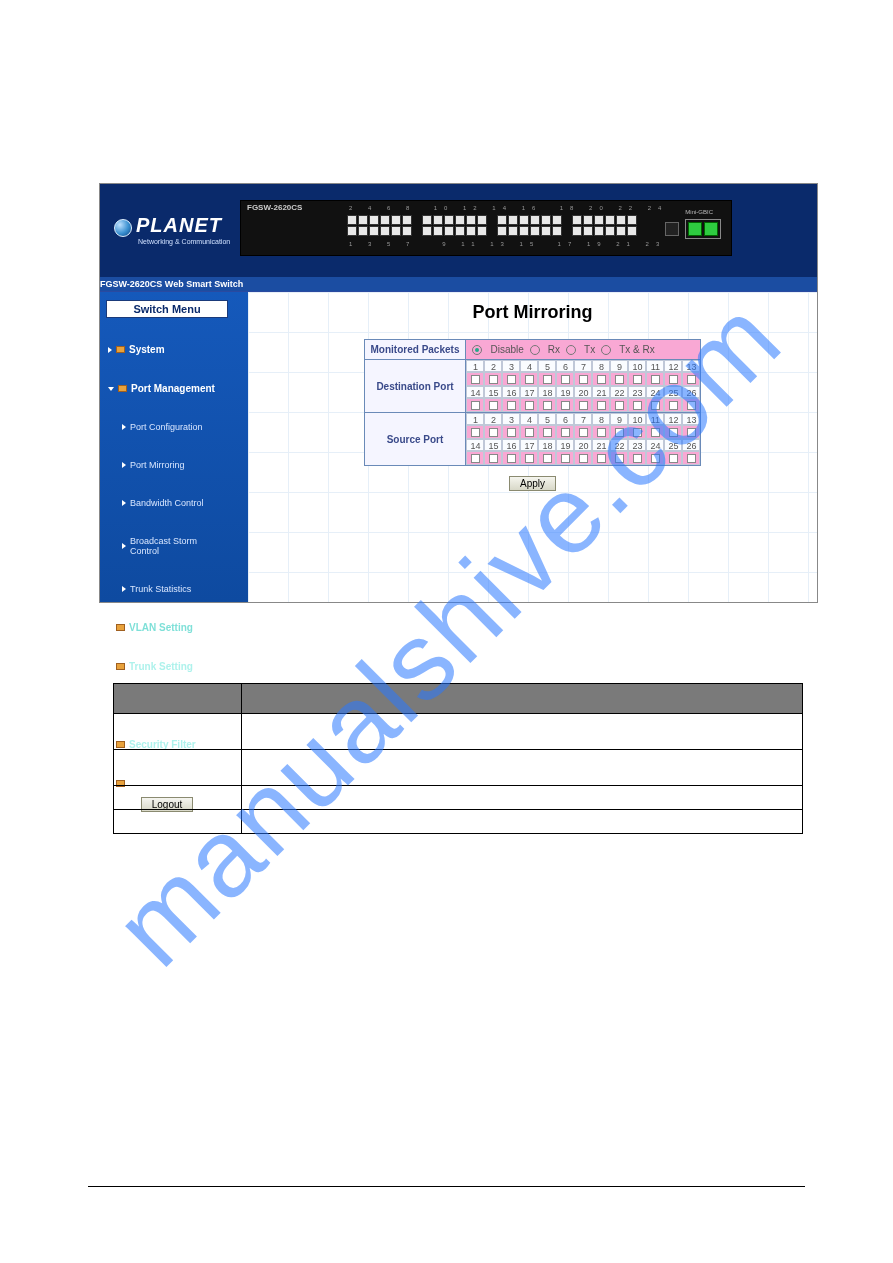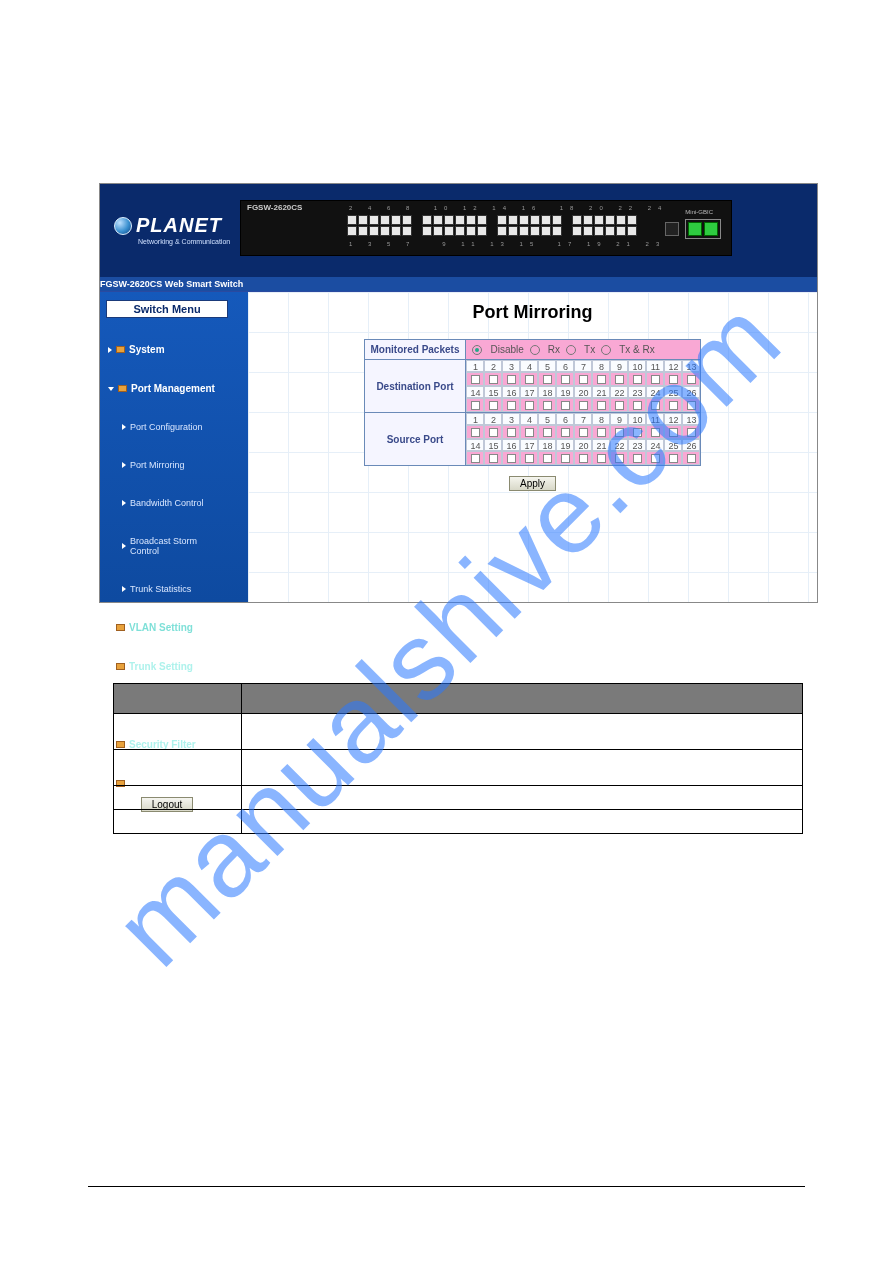--- a/index.html
+++ b/index.html
@@ -24,21 +24,21 @@
   
   .shot {
     position: absolute; left: 99px; top: 183px;
     width: 719px; height: 420px;
     border: 1px solid #888;
     background: #fff;
   }
 
   
   .banner { height: 108px; background: linear-gradient(#0a2a6b,#0a2a6b); position: relative; border-bottom: 1px solid #2a4aa0; }
-  .brand { position: absolute; left: 14px; top: 30px; display: flex; align-items: center; gap: 4px; }
+  .brand { position: absolute; left: 14px; top: 30px; display: flex; align-items: flex-end; gap: 4px; }
   .globe {
     width: 18px; height: 18px; border-radius: 50%;
     background: radial-gradient(circle at 30% 30%, #bde0ff, #3a90d0 55%, #0a4080 100%);
     border: 1px solid #dff0ff;
   }
   .brand-text { color: #fff; font-weight: bold; font-style: italic; font-size: 20px; letter-spacing: 1px; }
   .brand-sub { position: absolute; left: 38px; top: 54px; color: #cfe0ff; font-size: 7px; }
 
   .device { position: absolute; left: 140px; top: 16px; width: 492px; height: 56px; background: #111; border: 1px solid #000; text-align: right; }
   .device-label { position: absolute; left: 6px; top: 2px; color: #ccc; font-size: 8px; font-weight: bold; }

